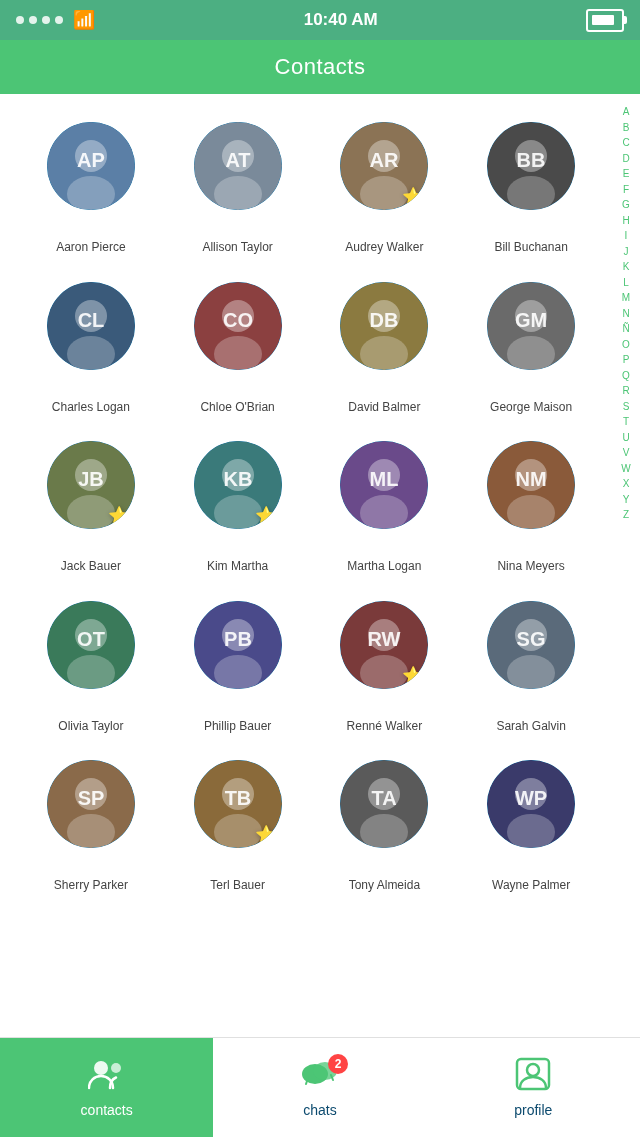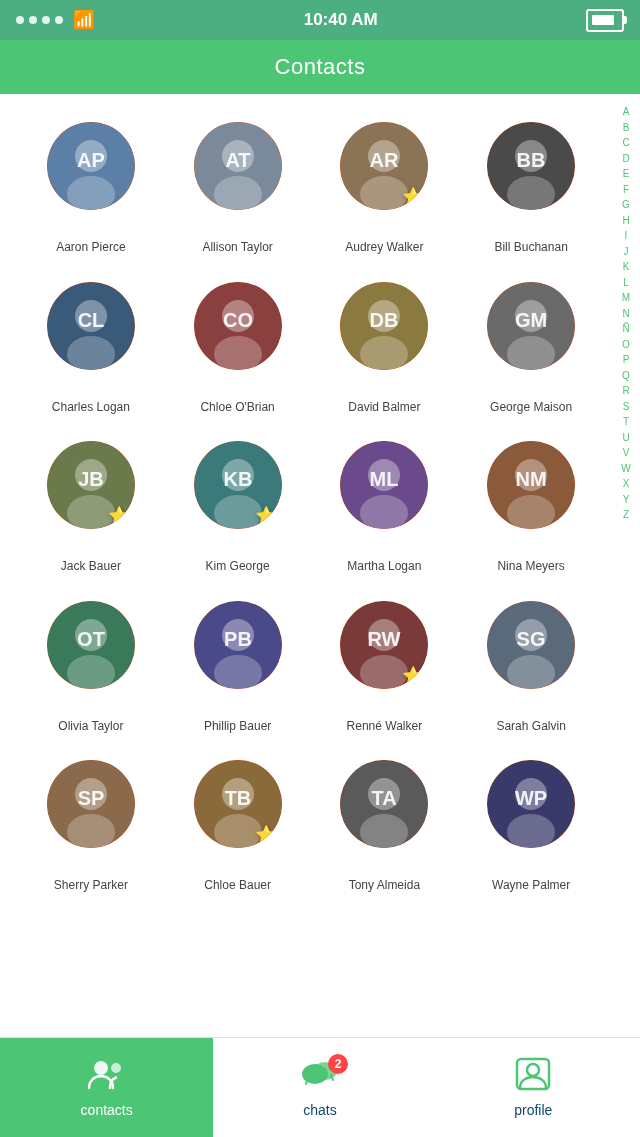--- a/index.html
+++ b/index.html
@@ -71,21 +71,21 @@
       padding: 8px 4px;
       cursor: pointer;
     }
 
     .avatar-wrapper {
       position: relative;
       width: 88px;
       height: 88px;
       border-radius: 50%;
       overflow: hidden;
-      background: #c2410c;
+      background: #0369a1;
       margin-bottom: 8px;
     }
 
     .star-badge {
       position: absolute;
       bottom: 4px;
       right: 4px;
       font-size: 18px;
       line-height: 1;
       filter: drop-shadow(0 1px 2px rgba(0,0,0,0.3));
@@ -310,21 +310,21 @@
       <div class="contact-item">
         <div class="avatar-wrapper">
           <svg width="88" height="88" viewBox="0 0 88 88" style="border-radius: 50%; display: block;">
             <circle cx="44" cy="44" r="44" fill="#3A7A7A"></circle>
             <circle cx="44" cy="34" r="16" fill="rgba(255,255,255,0.35)"></circle>
             <ellipse cx="44" cy="72" rx="24" ry="18" fill="rgba(255,255,255,0.25)"></ellipse>
             <text x="44" y="40" text-anchor="middle" dominant-baseline="middle" font-size="20" font-weight="bold" fill="rgba(255,255,255,0.9)" font-family="Arial, sans-serif">KB</text>
           </svg>
           <span class="star-badge">⭐</span>
         </div>
-        <span class="contact-name">Kim George</span>
+        <span class="contact-name">Kim Martha</span>
       </div>
       <div class="contact-item">
         <div class="avatar-wrapper">
           <svg width="88" height="88" viewBox="0 0 88 88" style="border-radius: 50%; display: block;">
             <circle cx="44" cy="44" r="44" fill="#6A4A8A"></circle>
             <circle cx="44" cy="34" r="16" fill="rgba(255,255,255,0.35)"></circle>
             <ellipse cx="44" cy="72" rx="24" ry="18" fill="rgba(255,255,255,0.25)"></ellipse>
             <text x="44" y="40" text-anchor="middle" dominant-baseline="middle" font-size="20" font-weight="bold" fill="rgba(255,255,255,0.9)" font-family="Arial, sans-serif">ML</text>
           </svg>
         </div>
@@ -400,21 +400,21 @@
       <div class="contact-item">
         <div class="avatar-wrapper">
           <svg width="88" height="88" viewBox="0 0 88 88" style="border-radius: 50%; display: block;">
             <circle cx="44" cy="44" r="44" fill="#8A6A3A"></circle>
             <circle cx="44" cy="34" r="16" fill="rgba(255,255,255,0.35)"></circle>
             <ellipse cx="44" cy="72" rx="24" ry="18" fill="rgba(255,255,255,0.25)"></ellipse>
             <text x="44" y="40" text-anchor="middle" dominant-baseline="middle" font-size="20" font-weight="bold" fill="rgba(255,255,255,0.9)" font-family="Arial, sans-serif">TB</text>
           </svg>
           <span class="star-badge">⭐</span>
         </div>
-        <span class="contact-name">Chloe Bauer</span>
+        <span class="contact-name">Terl Bauer</span>
       </div>
       <div class="contact-item">
         <div class="avatar-wrapper">
           <svg width="88" height="88" viewBox="0 0 88 88" style="border-radius: 50%; display: block;">
             <circle cx="44" cy="44" r="44" fill="#5A5A5A"></circle>
             <circle cx="44" cy="34" r="16" fill="rgba(255,255,255,0.35)"></circle>
             <ellipse cx="44" cy="72" rx="24" ry="18" fill="rgba(255,255,255,0.25)"></ellipse>
             <text x="44" y="40" text-anchor="middle" dominant-baseline="middle" font-size="20" font-weight="bold" fill="rgba(255,255,255,0.9)" font-family="Arial, sans-serif">TA</text>
           </svg>
         </div>

